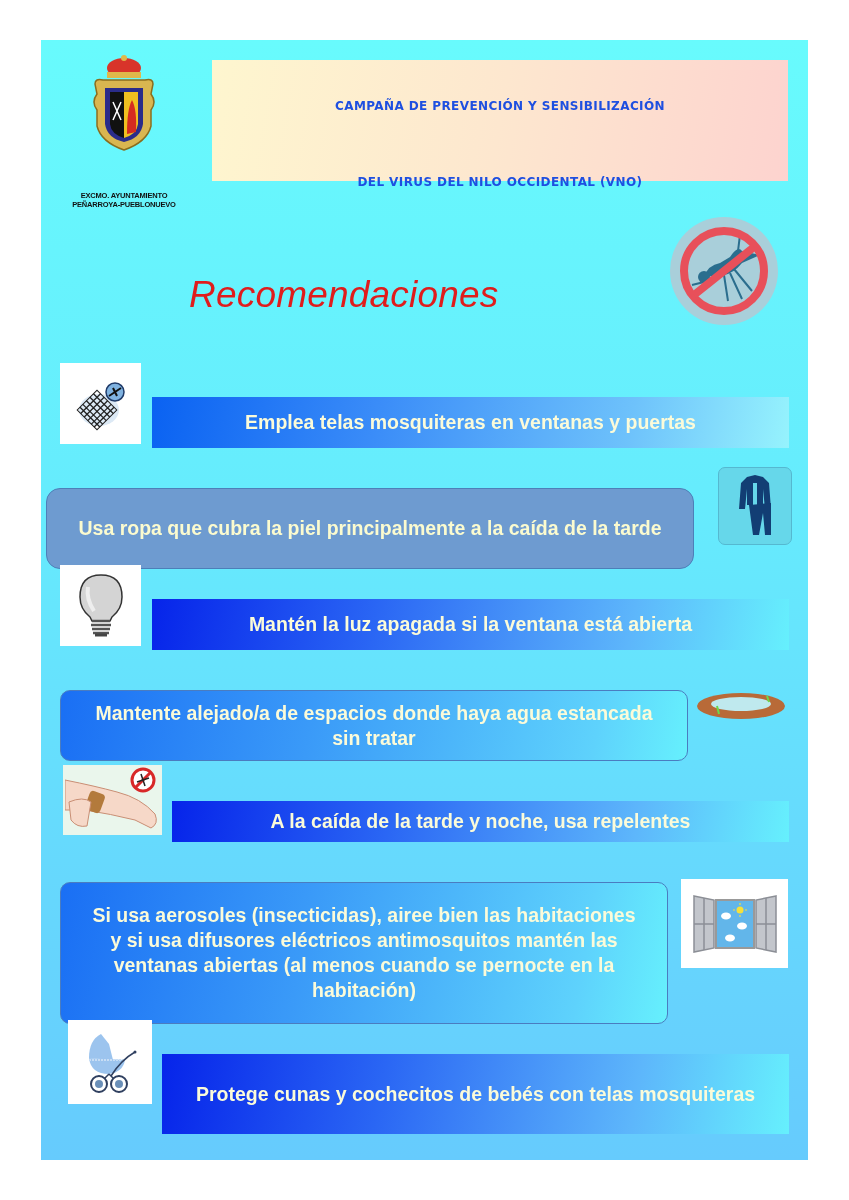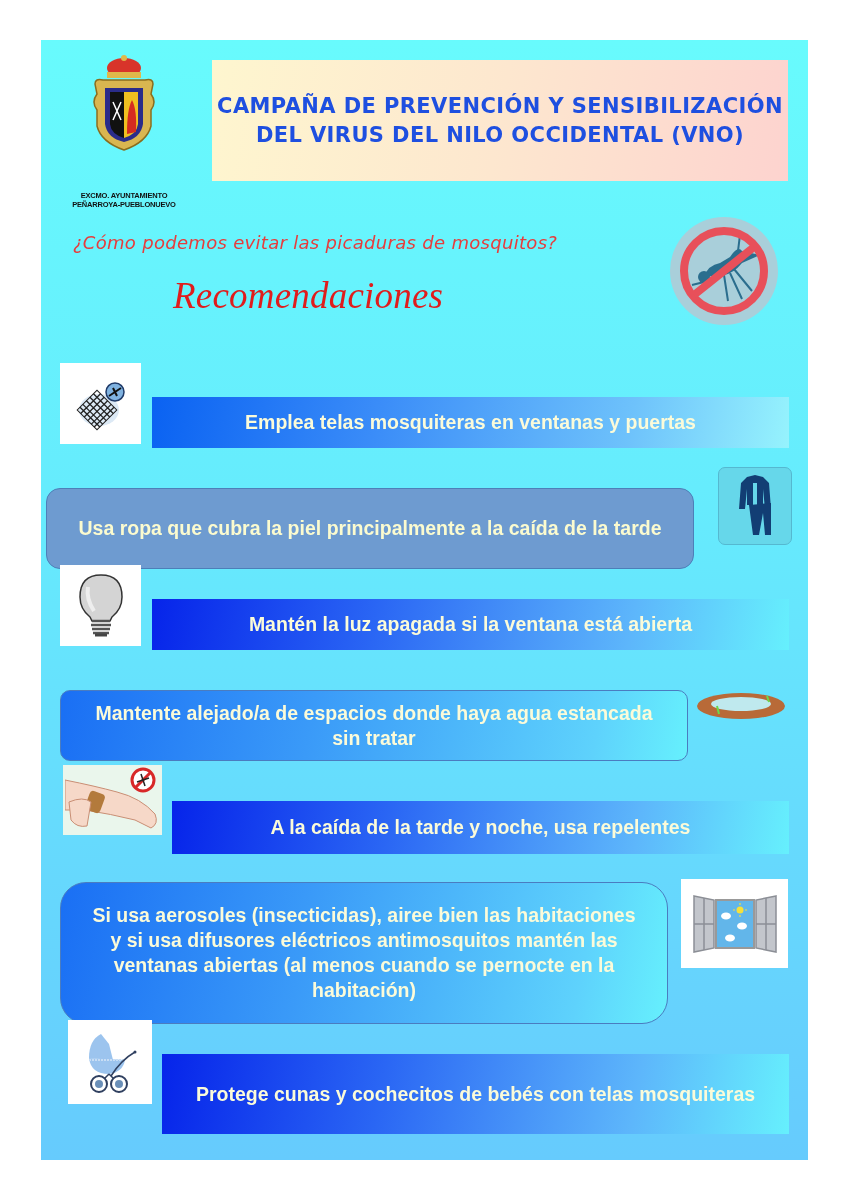--- a/index.html
+++ b/index.html
@@ -11,24 +11,24 @@
   .abs { position: absolute; }
 
   
   .crest { left: 48px; top: 14px; width: 70px; height: 100px; }
   .crest-caption { left: 20px; top: 116px; width: 126px; text-align: center; font-size: 7.5px; font-weight: bold; line-height: 9px; color: #111; letter-spacing: -0.2px; margin-top: 35px; }
   .title-box {
     left: 171px; top: 20px; width: 576px; height: 121px;
     background: linear-gradient(100deg, #fef6cf 0%, #fde7cf 50%, #fdd3cf 100%);
     display: flex; flex-direction: column; justify-content: center; align-items: center;
   }
-  .title-line { color: #1e4fe0; font-family: "DejaVu Sans", sans-serif; font-size: 21px; font-weight: bold; letter-spacing: 0.4px; line-height: 29px; text-align: center; }
+  .title-line { color: #1e4fe0; font-family: "DejaVu Sans", sans-serif; font-size: 12px; font-weight: bold; letter-spacing: 0.4px; line-height: 29px; text-align: center; margin-top: 47px; }
 
   .question { left: 32px; top: 192px; width: 560px; color: #e73c3c; font-family: "DejaVu Sans", sans-serif; font-style: italic; font-size: 18px; letter-spacing: 0.3px; }
-  .recom { left: 132px; top: 234px; color: #e01c1c; font-family: Liberation Serif, serif; font-style: italic; font-size: 37px; letter-spacing: 0.2px; }
+  .recom { left: 148px; top: 234px; color: #e01c1c; font-family: Liberation Sans, sans-serif; font-style: italic; font-size: 37px; letter-spacing: 0.2px; }
   .nomosq { left: 627px; top: 175px; width: 112px; height: 112px; }
 
   
   .bar {
     display: flex; align-items: center; justify-content: center; text-align: center;
     color: #fbfbd9; font-weight: bold; font-size: 19.5px; line-height: 25px; box-sizing: border-box; padding: 0 12px; margin-top: 24px;
   }
   .bar-sq { background: linear-gradient(100deg, #0a62f2 0%, #3a8cf8 35%, #6ec2fb 75%, #96f3fd 100%); }
   .bar-dark { background: linear-gradient(100deg, #0624ea 0%, #2a66f4 35%, #5db6fb 75%, #66f0fd 100%); }
   .bar-round { border-radius: 16px; border: 1px solid #4a7cc0; }
@@ -59,21 +59,20 @@
   <div class="abs crest-caption">
     <div>EXCMO. AYUNTAMIENTO</div>
     <div>PEÑARROYA-PUEBLONUEVO</div>
   </div>
 
   <div class="abs title-box">
     <div class="title-line">CAMPAÑA DE PREVENCIÓN Y SENSIBILIZACIÓN</div>
     <div class="title-line">DEL VIRUS DEL NILO OCCIDENTAL (VNO)</div>
   </div>
 
-  <div class="abs question">¿Cómo podemos evitar las picaduras de mosquitos?</div>
   <div class="abs recom">Recomendaciones</div>
   <div class="abs nomosq">
     <svg width="112" height="112" viewBox="0 0 112 112">
       <circle cx="56" cy="56" r="54" fill="#a9cfda"></circle>
       <path d="M36 62 Q40 50 52 48 L62 42 Q70 30 74 36 L92 40 L74 48 Q66 58 56 60 Z" fill="#2b6e8e"></path>
       <circle cx="36" cy="62" r="6" fill="#2b6e8e"></circle>
       <path d="M70 36 L72 20 L76 18 M40 66 L24 70 M42 66 L30 78 M56 60 L60 86 M62 58 L74 84 M66 54 L84 76" stroke="#2b6e8e" stroke-width="2" fill="none"></path>
       <circle cx="56" cy="56" r="40" fill="none" stroke="#e8505a" stroke-width="8"></circle>
       <line x1="26" y1="80" x2="86" y2="32" stroke="#e8505a" stroke-width="8"></line>
     </svg>
@@ -130,25 +129,25 @@
   <div class="abs icon-box" style="left:22px;top:725px;width:99px;height:70px;background:#eaf6ec;">
     <svg width="96" height="68" viewBox="0 0 96 68">
       <path d="M0 14 Q30 20 52 26 Q76 32 90 48 Q94 58 86 62 L70 54 Q46 48 20 44 L0 44 Z" fill="#f6d8c8" stroke="#c98e74" stroke-width="1"></path>
       <rect x="22" y="26" width="16" height="20" rx="4" fill="#b37a3c" transform="rotate(20 30 36)"></rect>
       <path d="M4 36 Q18 30 26 36 L22 60 Q12 62 6 54 Z" fill="#f6d8c8" stroke="#c98e74" stroke-width="1"></path>
       <circle cx="78" cy="14" r="11" fill="#fff" stroke="#d82828" stroke-width="3"></circle>
       <line x1="70" y1="22" x2="86" y2="6" stroke="#d82828" stroke-width="3"></line>
       <path d="M72 16 L84 12 M76 8 L80 20" stroke="#222" stroke-width="1.5"></path>
     </svg>
   </div>
-  <div class="abs bar bar-dark" style="left:131px;top:737px;width:617px;height:53px;">
+  <div class="abs bar bar-dark" style="left:131px;top:737px;width:617px;height:41px;">
     <span>A la caída de la tarde y noche, usa repelentes</span>
   </div>
 
-  <div class="abs bar bar-lightround bar-round" style="left:19px;top:818px;width:608px;height:142px;padding:0 30px;border-radius:26px;">
+  <div class="abs bar bar-lightround bar-round" style="left:19px;top:818px;width:608px;height:142px;padding:0 30px;border-radius:10px;">
     <span>Si usa aerosoles (insecticidas), airee bien las habitaciones y si usa difusores eléctricos antimosquitos mantén las ventanas abiertas (al menos cuando se pernocte en la habitación)</span>
   </div>
   <div class="abs icon-box" style="left:640px;top:839px;width:107px;height:89px;">
     <svg width="90" height="60" viewBox="0 0 90 60">
       <rect x="26" y="6" width="38" height="48" fill="#62b6ea" stroke="#999" stroke-width="2"></rect>
       <path d="M4 2 L24 6 L24 54 L4 58 Z" fill="#c3c6cc" stroke="#8c8f96" stroke-width="1.5"></path>
       <path d="M14 4 V56 M4 30 L24 30" stroke="#8c8f96" stroke-width="1.5"></path>
       <path d="M86 2 L66 6 L66 54 L86 58 Z" fill="#c3c6cc" stroke="#8c8f96" stroke-width="1.5"></path>
       <path d="M76 4 V56 M66 30 L86 30" stroke="#8c8f96" stroke-width="1.5"></path>
       <circle cx="50" cy="16" r="3.5" fill="#f6e03a"></circle>

